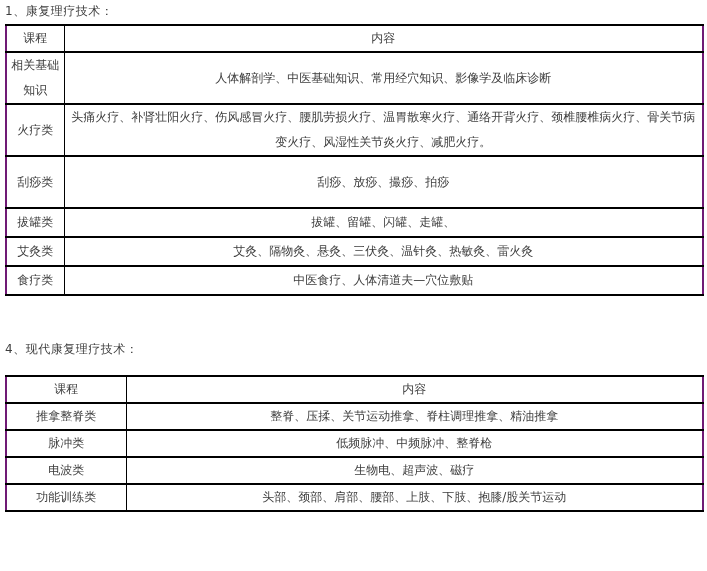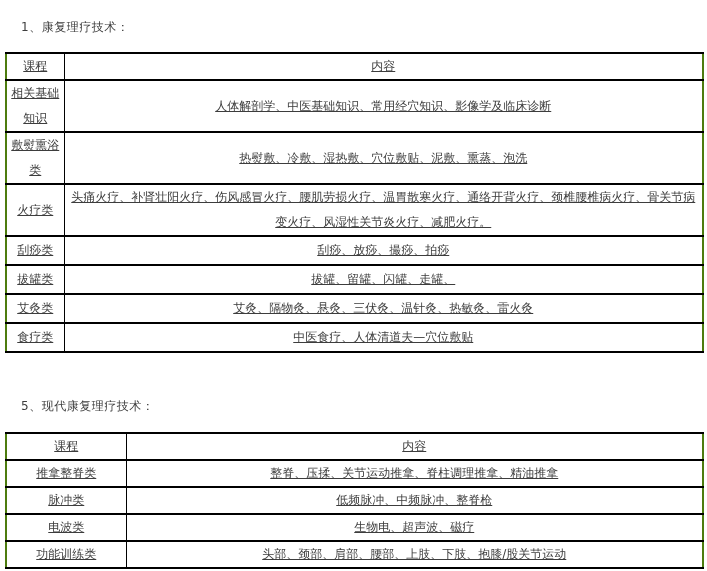--- a/index.html
+++ b/index.html
@@ -3,27 +3,26 @@
 <meta charset="utf-8">
 <style>
   html,body { margin:0; padding:0; background:#ffffff; }
   body {
     width:707px; height:571px; overflow:hidden;
     font-family:"DejaVu Sans","Liberation Sans",sans-serif;
     color:#3d3d3d;
   }
   .page { padding:3px 5px 0 5px; }
   .section-title {
-    font-size:12px; line-height:17px; margin:16px; color:#3d3d3d;
+    font-size:12px; line-height:17px; margin:0; color:#3d3d3d;
     letter-spacing:0.5px;
   }
   table {
     border-collapse:collapse; width:697px; table-layout:fixed;
-    border:2px solid #4d7c0f;
-    text-decoration:underline;
+    border:2px solid #701a75;
   }
   th, td {
     border:1px solid #000;
     border-top-width:2px; border-bottom-width:2px;
     font-size:12px; font-weight:normal;
     text-align:center; vertical-align:middle;
     line-height:25px; padding:0 4px;
     color:#3d3d3d; word-break:break-all;
   }
   table.t1 { margin-top:4px; }
@@ -57,24 +56,20 @@
         <th>课程</th>
         <th>内容</th>
       </tr>
     </thead>
     <tbody>
         <tr>
           <td>相关基础知识</td>
           <td>人体解剖学、中医基础知识、常用经穴知识、影像学及临床诊断</td>
         </tr>
         <tr>
-          <td>敷熨熏浴类</td>
-          <td>热熨敷、冷敷、湿热敷、穴位敷贴、泥敷、熏蒸、泡洗</td>
-        </tr>
-        <tr>
           <td>火疗类</td>
           <td>头痛火疗、补肾壮阳火疗、伤风感冒火疗、腰肌劳损火疗、温胃散寒火疗、通络开背火疗、颈椎腰椎病火疗、骨关节病变火疗、风湿性关节炎火疗、减肥火疗。</td>
         </tr>
         <tr>
           <td>刮痧类</td>
           <td>刮痧、放痧、撮痧、拍痧</td>
         </tr>
         <tr>
           <td>拔罐类</td>
           <td>拔罐、留罐、闪罐、走罐、</td>
@@ -83,21 +78,21 @@
           <td>艾灸类</td>
           <td>艾灸、隔物灸、悬灸、三伏灸、温针灸、热敏灸、雷火灸</td>
         </tr>
         <tr>
           <td>食疗类</td>
           <td>中医食疗、人体清道夫—穴位敷贴</td>
         </tr>
       </tbody>
   </table>
 
-  <p class="section-title title-2">5、现代康复理疗技术：</p>
+  <p class="section-title title-2">4、现代康复理疗技术：</p>
 
   <table class="t2">
     <colgroup>
         <col class="c1">
         <col class="c2">
       </colgroup>
     <thead>
       <tr>
         <th>课程</th>
         <th>内容</th>

